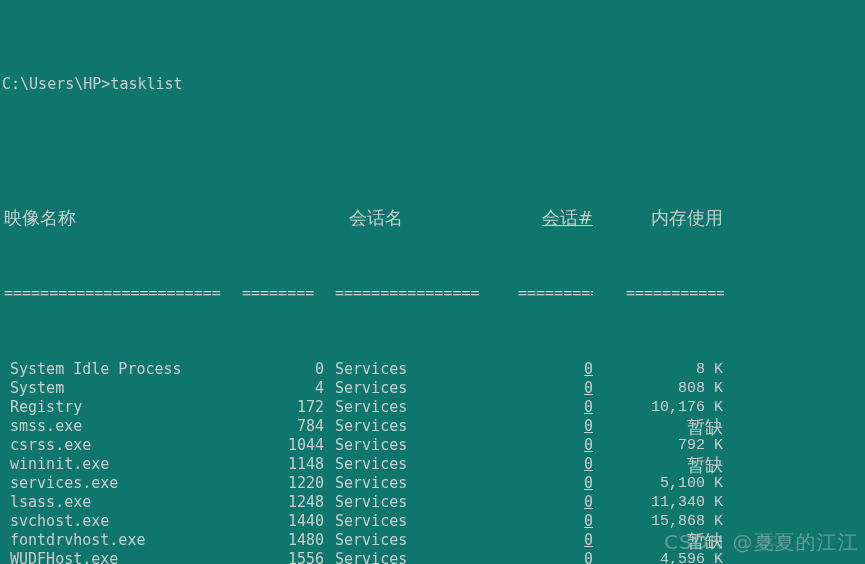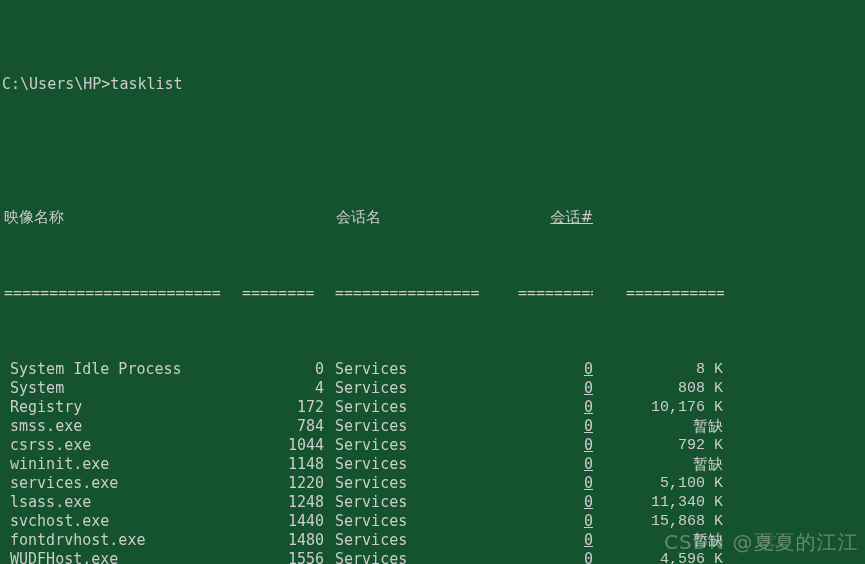--- a/index.html
+++ b/index.html
@@ -10,21 +10,21 @@
   body {
     width: 865px;
     height: 564px;
     overflow: hidden;
     position: relative;
     font-family: "DejaVu Sans Mono", "Liberation Mono", monospace;
   }
   #console {
     position: absolute;
     inset: 0;
-    background: #14532d;
+    background: #0f766e;
     color: #cccccc;
     font-family: "DejaVu Sans Mono", "Liberation Mono", monospace;
     font-size: 15px;
     line-height: 19px;
     padding: 18px 0 0 2px;
     box-sizing: border-box;
     white-space: pre;
     letter-spacing: 0px;
   }
   .cmdline {
@@ -46,27 +46,27 @@
     font-family: "DejaVu Sans Mono", "Liberation Mono", monospace;
   }
   .c-name   { left: 8px;   text-align: left; }
   .c-pid    { left: 2px;   width: 320px; text-align: right; }
   .c-sess   { left: 333px; text-align: left; }
   .c-num    { left: 333px; width: 258px; text-align: right; text-decoration: underline; }
   .c-mem    { left: 333px; width: 388px; text-align: right; font-family: Liberation Mono, monospace; }
 
   .hdr .c-name  { left: 2px; }
   .hdr .c-pid   { left: 2px; width: 320px; text-align: right; }
-  .hdr .c-sess  { left: 334px; text-align: center; }
+  .hdr .c-sess  { left: 347px; text-align: center; }
   .hdr .c-num   { left: 333px; width: 258px; text-align: right; }
   .hdr .c-mem   { left: 333px; width: 388px; text-align: right; }
 
   .cjk {
     font-family: "DejaVu Sans", "Liberation Sans", sans-serif;
-    font-size: 15px;
+    font-size: 18px;
   }
 
   .sep { height: 19px; position: relative; }
   .sep span {
     position: absolute;
     top: 0;
     display: block;
     letter-spacing: 0px;
     font-family: "DejaVu Sans Mono", "Liberation Mono", monospace;
     font-size: 15px;
@@ -104,20 +104,21 @@
 
 <div id="console">
 
   <div class="cmdline">C:\Users\HP&gt;tasklist</div>
   <div class="blankline"></div>
 
   <div class="row hdr">
     <span class="col c-name cjk">映像名称</span>
     <span class="col c-sess cjk">会话名</span>
     <span class="col c-num cjk">会话#</span>
+    <span class="col c-mem cjk">内存使用</span>
   </div>
 
   <div class="sep">
     <span class="sep-1">========================</span>
     <span class="sep-2">========</span>
     <span class="sep-3">================</span>
     <span class="sep-4">===========</span>
     <span class="sep-5">============</span>
   </div>
 

